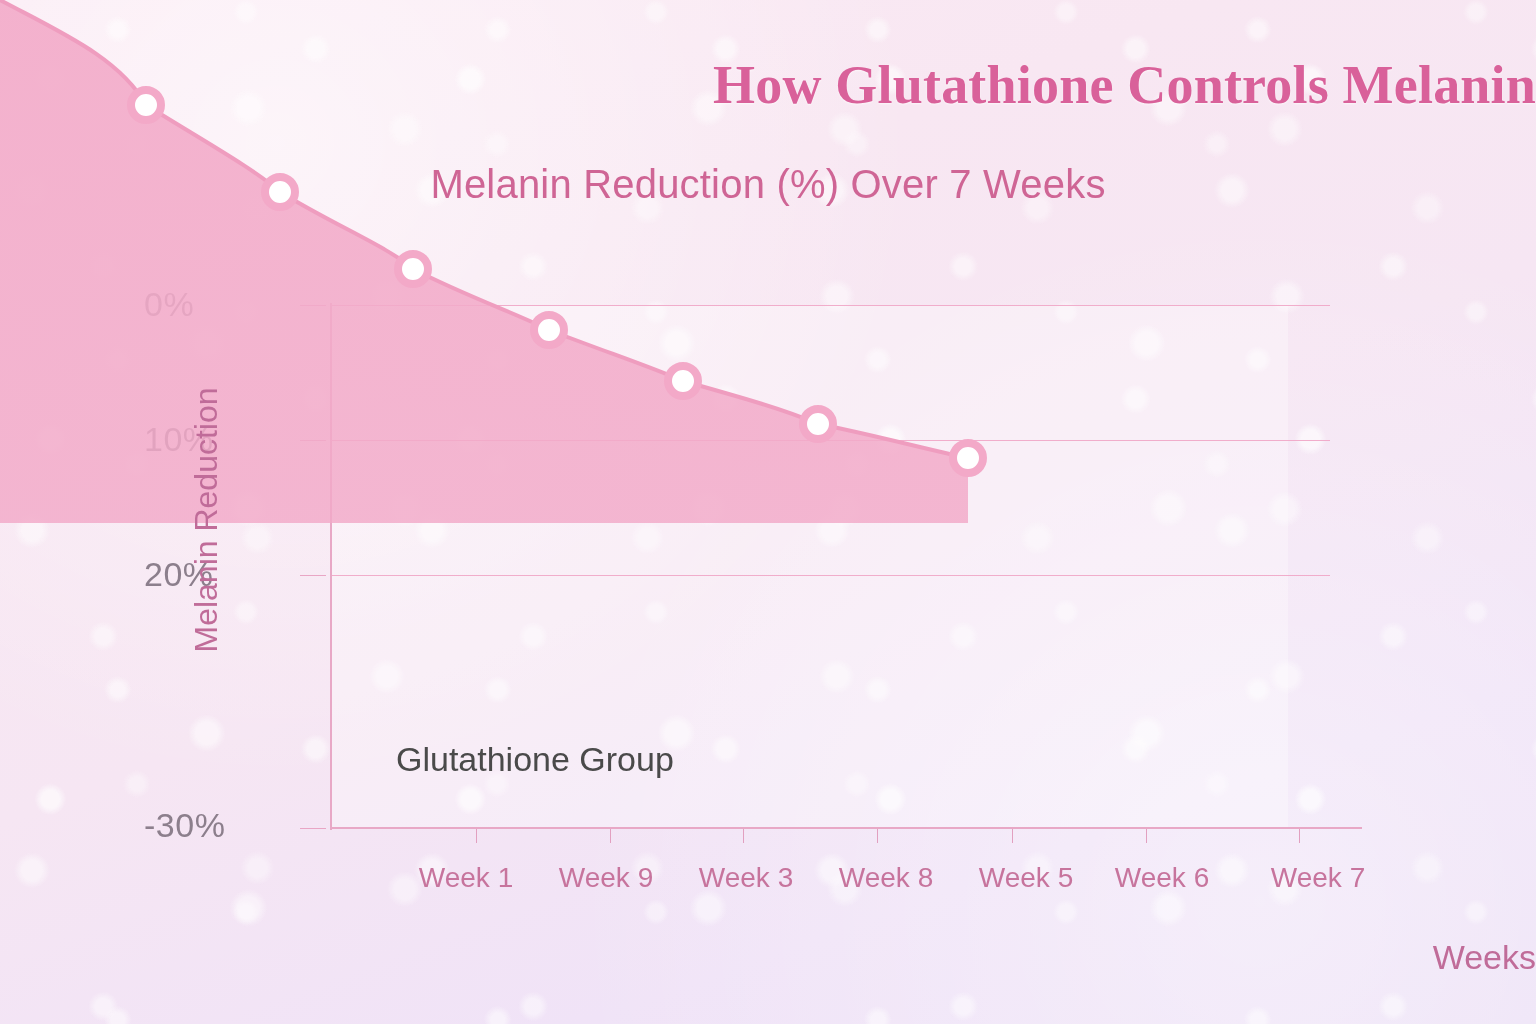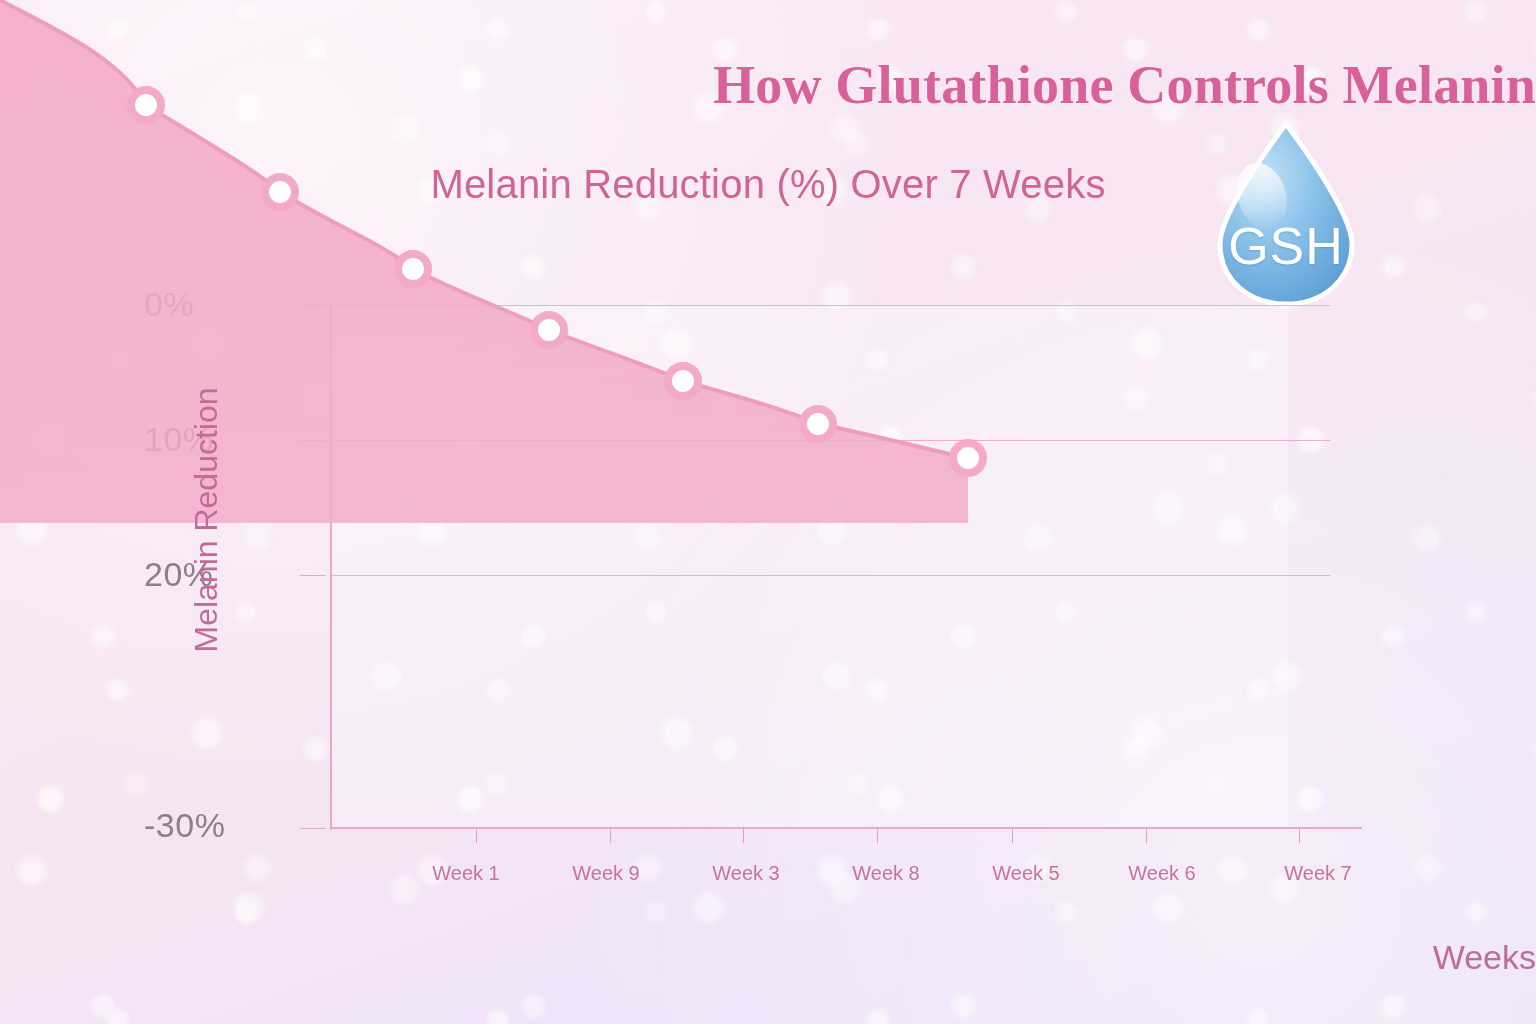--- a/index.html
+++ b/index.html
@@ -132,21 +132,21 @@
     position: absolute;
     top: 829px;
     width: 1px;
     height: 14px;
     background: #e2a0c0;
   }
   .xtick-label {
     position: absolute;
     top: 862px;
     transform: translateX(-50%);
-    font-size: 20px;
+    font-size: 28px;
     color: #c7749d;
     white-space: nowrap;
   }
 
   #y-axis-title {
     position: absolute;
     left: -52px;
     top: 520px;
     transform: translate(-50%, -50%) rotate(-90deg);
     transform-origin: center center;
@@ -204,38 +204,20 @@
 </head>
 <body>
 
 <div id="stage">
 
   <div id="bokeh"></div>
 
   <div id="chart-title">How Glutathione Controls Melanin</div>
   <div id="chart-subtitle">Melanin Reduction (%) Over 7 Weeks</div>
 
-  <div id="gsh-badge">
-    <svg viewBox="0 0 160 190" width="160" height="190">
-      <defs>
-        <radialGradient id="dropGrad" cx="36%" cy="30%" r="78%">
-          <stop offset="0%" stop-color="#bfe0f6"></stop>
-          <stop offset="45%" stop-color="#8cc3ea"></stop>
-          <stop offset="100%" stop-color="#5d9fd6"></stop>
-        </radialGradient>
-        <linearGradient id="dropShine" x1="0" y1="0" x2="0" y2="1">
-          <stop offset="0%" stop-color="#ffffff" stop-opacity="0.85"></stop>
-          <stop offset="100%" stop-color="#ffffff" stop-opacity="0"></stop>
-        </linearGradient>
-      </defs>
-      <path d="M80 6 C80 6 146 92 146 126 C146 162 117 186 80 186 C43 186 14 162 14 126 C14 92 80 6 80 6 Z" fill="url(#dropGrad)" stroke="#ffffff" stroke-width="5"></path>
-      <ellipse cx="56" cy="78" rx="24" ry="34" fill="url(#dropShine)" transform="rotate(-18 56 78)"></ellipse>
-    </svg>
-    <div id="gsh-text">GSH</div>
-  </div>
 
   <div id="plot-area">
     <div id="plot-bg"></div>
   </div>
 
   <div class="gridline" style="top:305px"></div>
   <div class="gridline" style="top:440px"></div>
   <div class="gridline" style="top:575px"></div>
   <div class="gridline" style="top:828px"></div>
 
@@ -282,20 +264,21 @@
       <circle cx="176" cy="125" r="15" fill="#ffffff" stroke="#f3a9c8" stroke-width="8"></circle>
       <circle cx="310" cy="212" r="15" fill="#ffffff" stroke="#f3a9c8" stroke-width="8"></circle>
       <circle cx="443" cy="289" r="15" fill="#ffffff" stroke="#f3a9c8" stroke-width="8"></circle>
       <circle cx="579" cy="350" r="15" fill="#ffffff" stroke="#f3a9c8" stroke-width="8"></circle>
       <circle cx="713" cy="401" r="15" fill="#ffffff" stroke="#f3a9c8" stroke-width="8"></circle>
       <circle cx="848" cy="444" r="15" fill="#ffffff" stroke="#f3a9c8" stroke-width="8"></circle>
       <circle cx="998" cy="478" r="15" fill="#ffffff" stroke="#f3a9c8" stroke-width="8"></circle>
     </g>
   </svg>
 
+  <div id="series-label">Glutathione Group</div>
 
   <div class="xtick-mark" style="left:476px"></div>
   <div class="xtick-mark" style="left:610px"></div>
   <div class="xtick-mark" style="left:743px"></div>
   <div class="xtick-mark" style="left:877px"></div>
   <div class="xtick-mark" style="left:1012px"></div>
   <div class="xtick-mark" style="left:1146px"></div>
   <div class="xtick-mark" style="left:1299px"></div>
 
   <div class="xtick-label" style="left:466px">Week 1</div>

